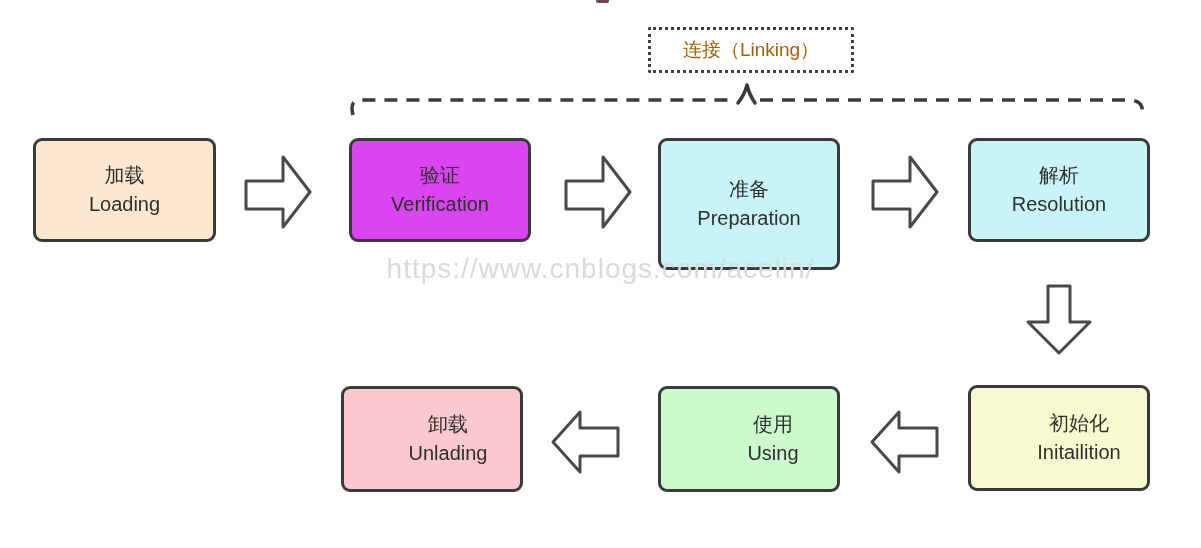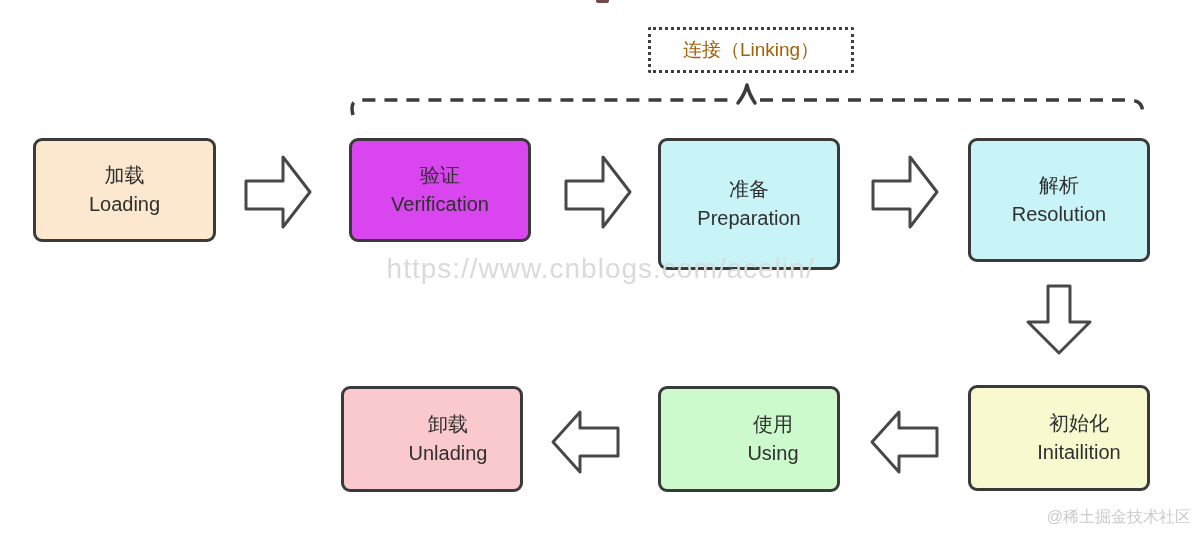--- a/index.html
+++ b/index.html
@@ -25,21 +25,21 @@
     align-items: center;
     justify-content: center;
     text-align: center;
     color: #2f2f2f;
     font-size: 20px;
     line-height: 29px;
   }
   .n1 { left: 33px;  top: 138px; width: 183px; height: 104px; }
   .n2 { left: 349px; top: 138px; width: 182px; height: 104px; }
   .n3 { left: 658px; top: 138px; width: 182px; height: 132px; }
-  .n4 { left: 968px; top: 138px; width: 182px; height: 124px; }
+  .n4 { left: 968px; top: 138px; width: 182px; height: 104px; }
   .n5 { left: 968px; top: 385px; width: 182px; height: 106px; }
   .n6 { left: 658px; top: 386px; width: 182px; height: 106px; padding-left: 48px; }
   .n7 { left: 341px; top: 386px; width: 182px; height: 106px; }
   .linking-box {
     position: absolute;
     left: 648px; top: 27px;
     width: 206px; height: 46px;
     border: 3px dotted #3f3f3f;
     border-radius: 2px;
     display: flex;
@@ -125,17 +125,16 @@
   <div class="node n6" style="background: rgb(204, 250, 205);">
     <div>使用</div>
     <div>Using</div>
   </div>
   <div class="node n7" style="background: rgb(249, 201, 206); padding-left: 32px;">
     <div>卸载</div>
     <div>Unlading</div>
   </div>
 
   <div class="wm-center">https://www.cnblogs.com/acelin/</div>
-  <div class="wm-corner">@稀土掘金技术社区</div>
 
   <div class="crop-mark"></div>
 
 </div>
 
 </body></html>

